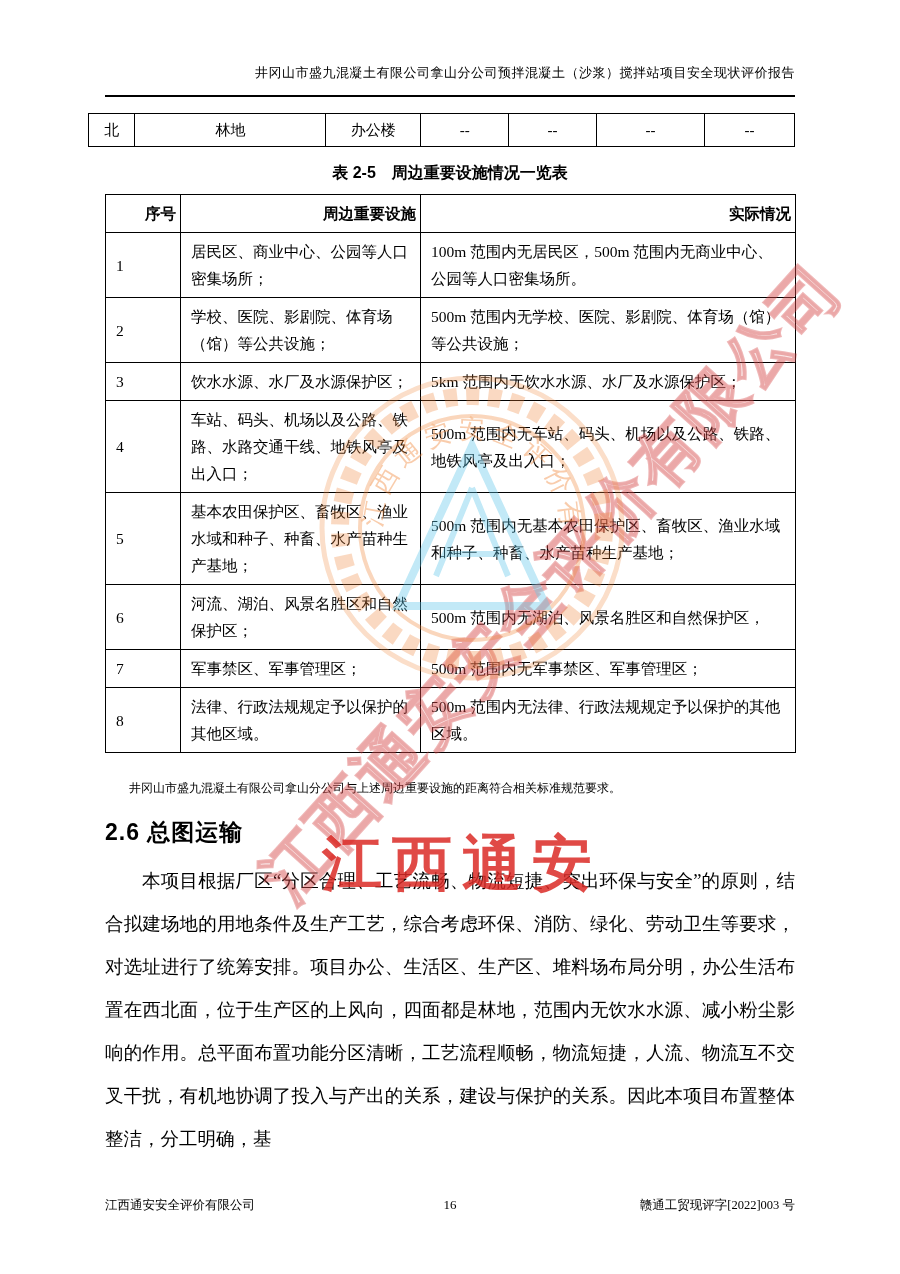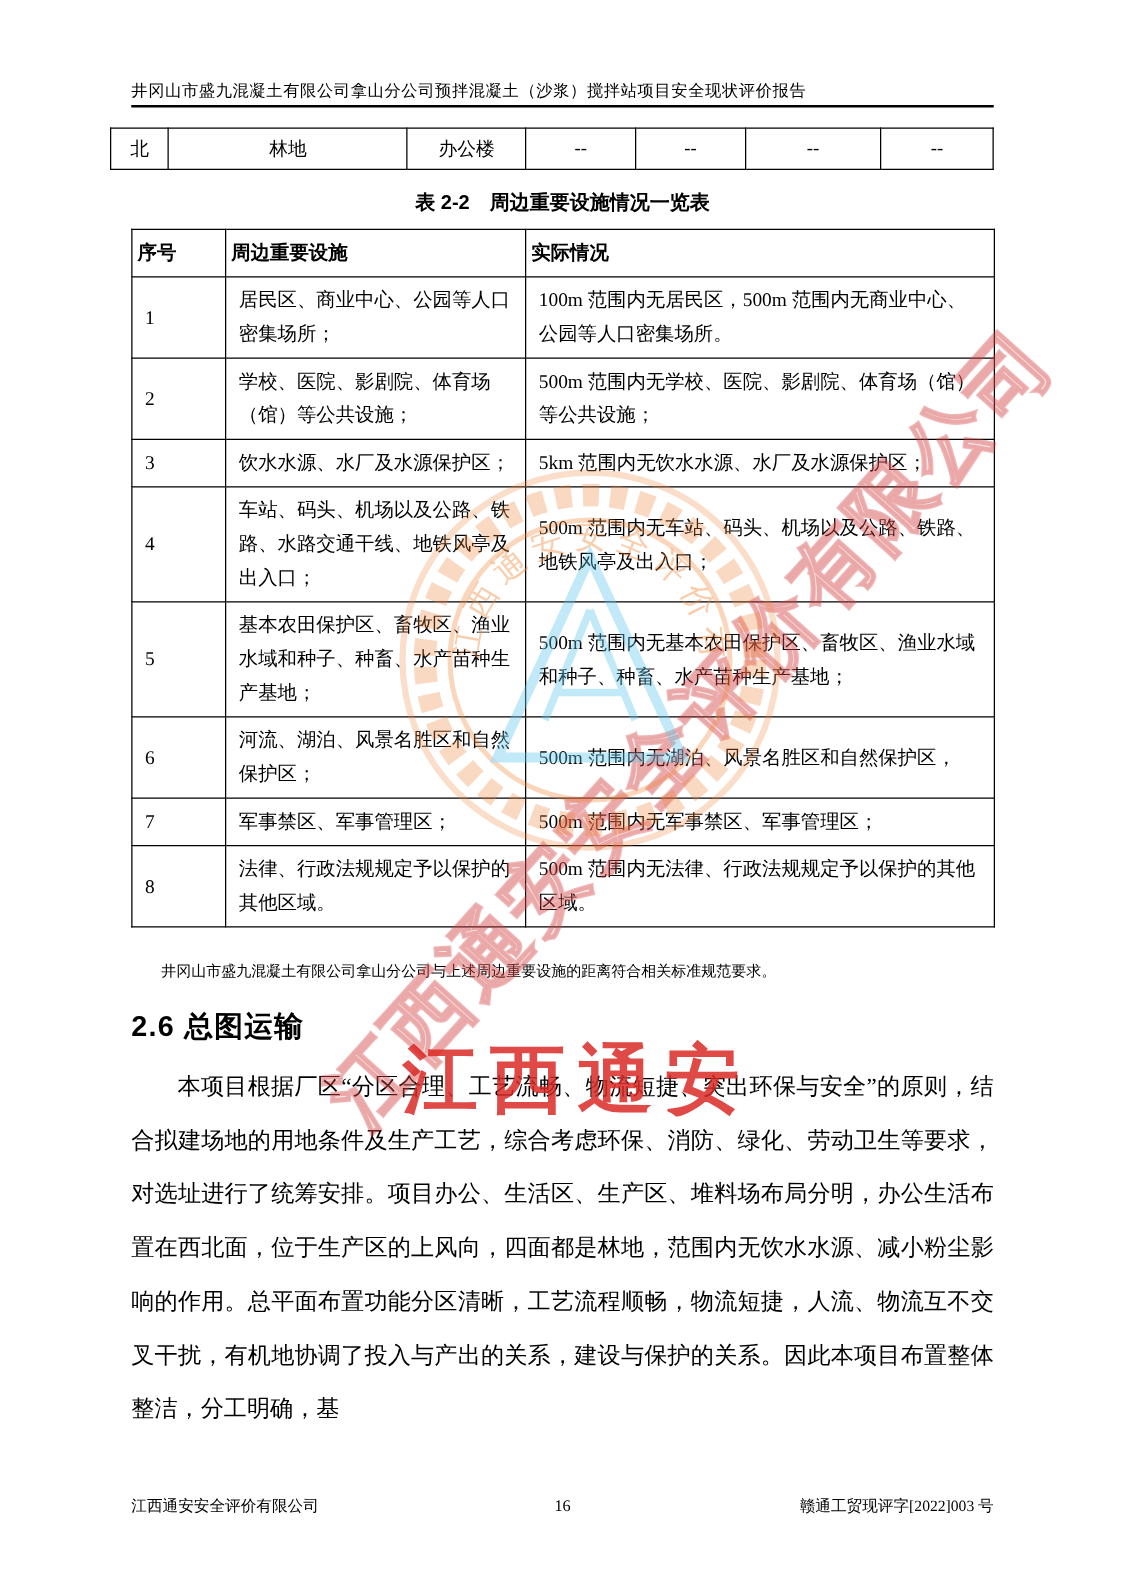--- a/index.html
+++ b/index.html
@@ -7,22 +7,22 @@
   .page {
     position:relative; width:900px; height:1274px; margin:0 auto;
     background:#ffffff; color:#000;
     font-family:"Liberation Serif", serif;
     overflow:hidden;
   }
   .content { position:absolute; left:105px; width:690px; top:64px; }
 
   
   .doc-header {
-    font-size:13px; text-align:left; letter-spacing:0.5px;
-    padding-bottom:2px; border-bottom:2px solid #000;
+    font-size:13px; text-align:right; letter-spacing:0.5px;
+    padding-bottom:13px; border-bottom:2px solid #000;
   }
 
   
   .top-table {
     border-collapse:collapse; table-layout:fixed;
     margin-left:-17px; width:707px; margin-top:16px;
     font-size:15px; text-align:center;
   }
   .top-table td { border:1.5px solid #000; height:33px; padding:2px 4px; }
 
@@ -36,21 +36,21 @@
   
   .main-table {
     width:690px; border-collapse:collapse; table-layout:fixed;
     font-size:15.5px; line-height:27px;
   }
   .main-table th, .main-table td {
     border:1.5px solid #000; padding:5px 10px; vertical-align:middle;
     text-align:left;
   }
   .main-table th {
-    text-align:left; font-weight:bold; padding:5px 4px;
+    text-align:right; font-weight:bold; padding:5px 4px;
     font-family:"Liberation Sans", sans-serif;
   }
   .col-no  { width:75px; }
   .col-fac { width:240px; }
   .col-act { width:375px; }
 
   
   .para1 {
     margin-top:14px; font-size:12px; line-height:42px;
     text-indent:2em; text-align:justify;
@@ -111,21 +111,21 @@
           <td style="width:185px">林地</td>
           <td style="width:92px">办公楼</td>
           <td style="width:85px">--</td>
           <td style="width:85px">--</td>
           <td style="width:105px">--</td>
           <td style="width:87px">--</td>
         </tr>
       </tbody>
     </table>
 
-    <div class="table-caption">表 2-2　周边重要设施情况一览表</div>
+    <div class="table-caption">表 2-5　周边重要设施情况一览表</div>
 
     <table class="main-table">
       <colgroup>
         <col class="col-no">
           <col class="col-fac">
           <col class="col-act">
       </colgroup>
       <thead>
         <tr>
           <th>序号</th>

